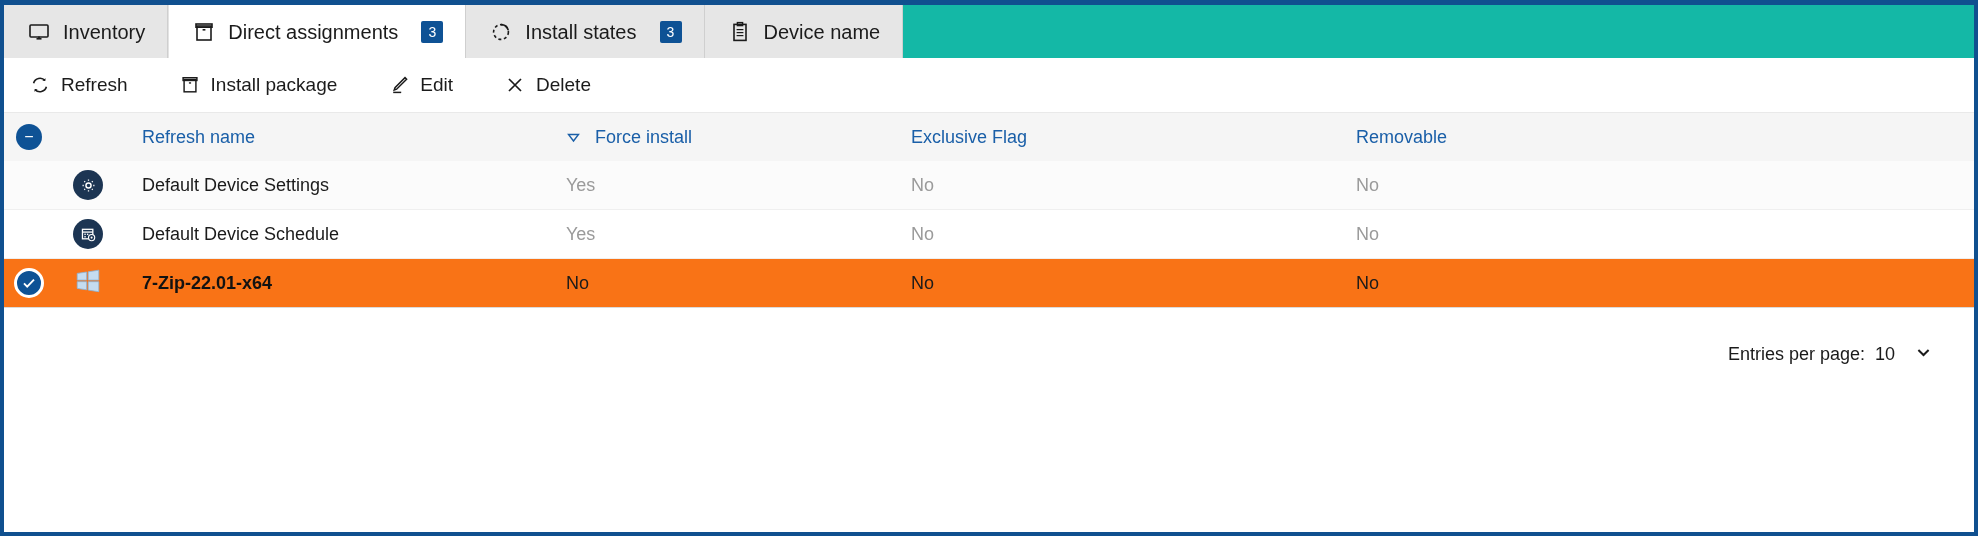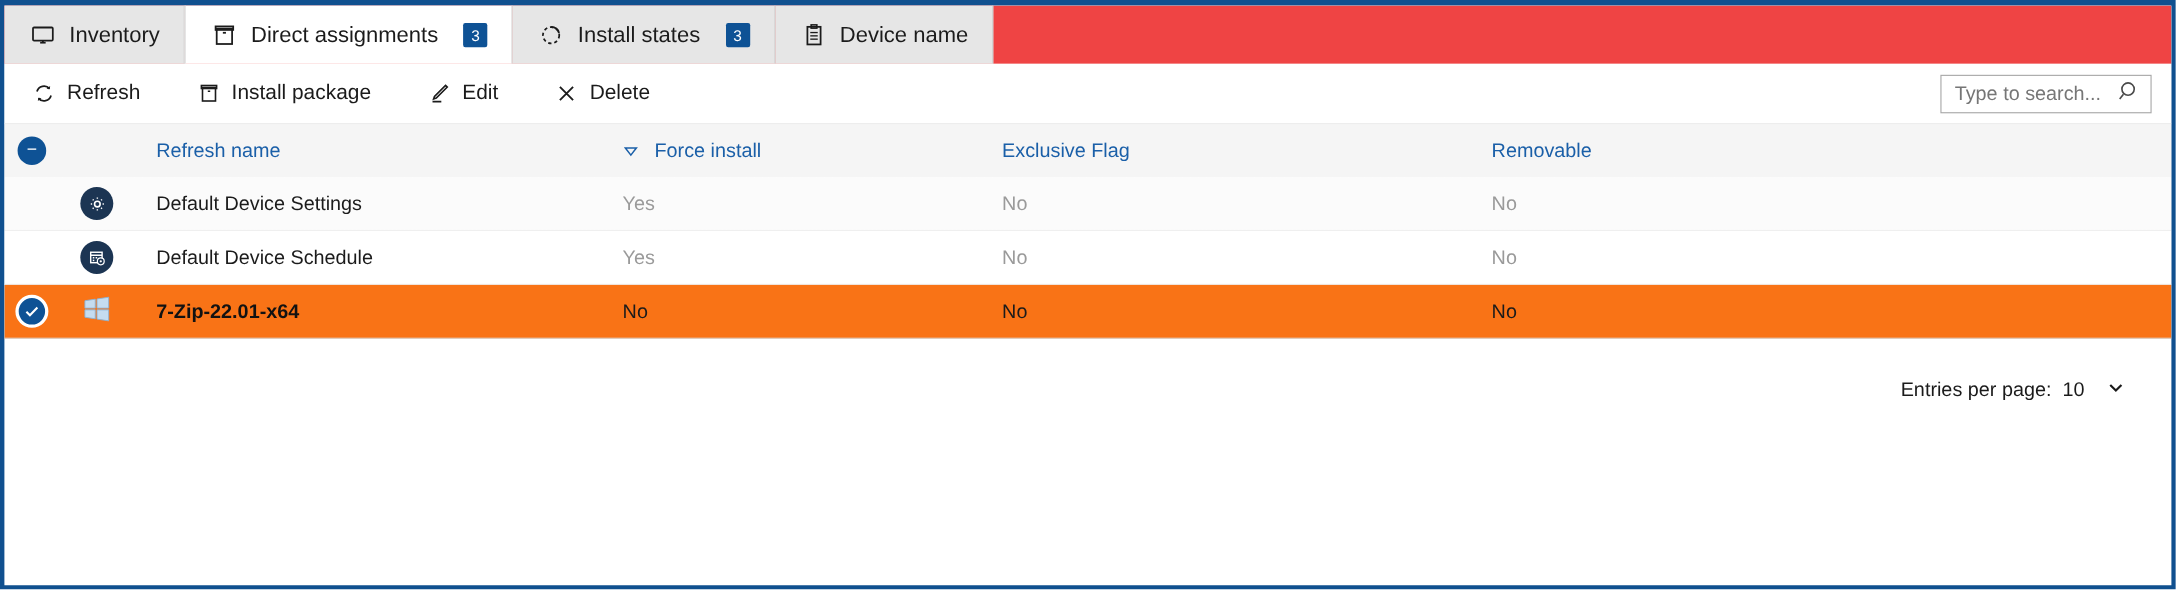--- a/index.html
+++ b/index.html
@@ -16,21 +16,21 @@
     background: #ffffff;
     border: 4px solid #10508f;
     border-top-width: 5px;
     overflow: hidden;
   }
 
   
   .tabstrip {
     position: relative;
     height: 53px;
-    background: #ef4444;
+    background: #14b8a6;
     display: flex;
     align-items: flex-end;
     padding-left: 0px;
   }
   .tab {
     height: 53px;
     display: flex;
     align-items: center;
     gap: 13px;
     padding: 0 22px 0 24px;
@@ -265,29 +265,20 @@
 
     <div class="tbtn">
       <span class="ico">
         <svg width="20" height="20" viewBox="0 0 20 20">
             <path d="M4 4l12 12M16 4L4 16" stroke="#1b1b1b" stroke-width="1.7"></path>
           </svg>
       </span>
       <span>Delete</span>
     </div>
 
-    <div class="searchwrap">
-      <input type="text" value="" placeholder="Type to search..." style="">
-      <span class="ico">
-        <svg width="22" height="22" viewBox="0 0 22 22">
-            <circle cx="9.6" cy="9" r="5.6" fill="none" stroke="#4a4a4a" stroke-width="1.5"></circle>
-            <path d="M5.4 13.6L2 18" stroke="#4a4a4a" stroke-width="1.5"></path>
-          </svg>
-      </span>
-    </div>
 
   </div>
 
   <div class="grid">
 
     <div class="hdr">
       <div class="c-check">
         <span class="selcircle">−</span>
       </div>
       <div class="c-icon"></div>

